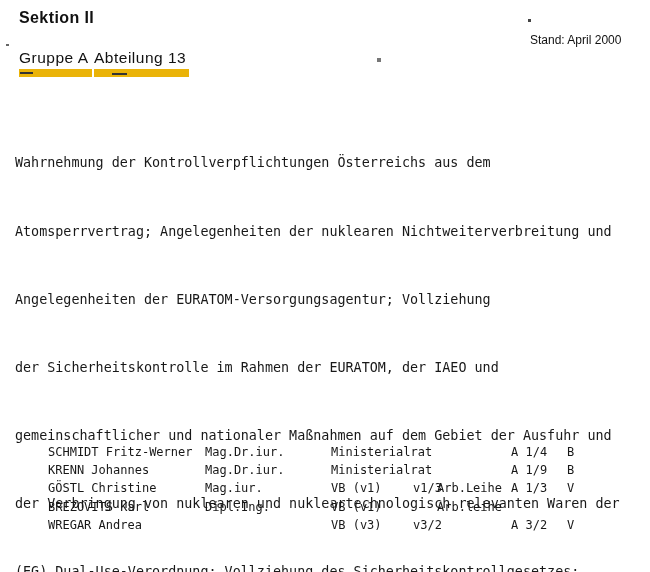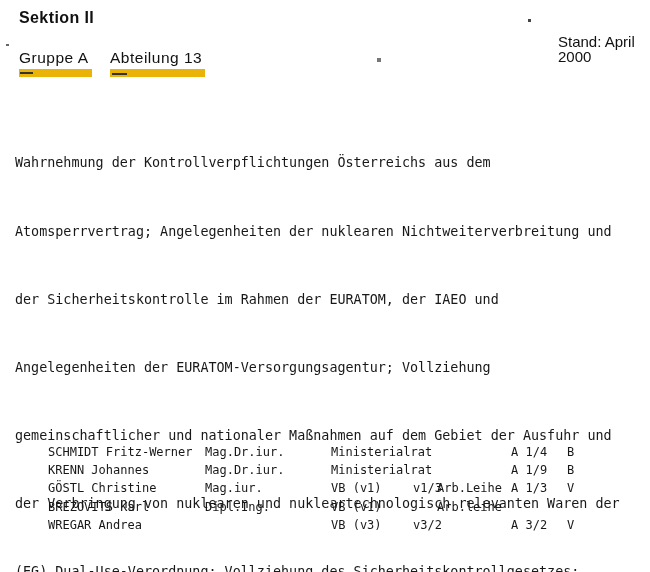--- a/index.html
+++ b/index.html
@@ -21,38 +21,37 @@
     font-weight: bold;
     font-size: 16px;
     line-height: 1;
     letter-spacing: 0.4px;
     color: #111;
   }
   .stand {
     position: absolute;
     left: 530px; top: 34px;
     font-family: "Liberation Sans", sans-serif;
-    font-size: 15px;
+    font-size: 12px;
     line-height: 1;
     color: #111;
-    margin-left: 28px;
   }
   .group-label {
     position: absolute;
     top: 50px;
     font-family: "Liberation Sans", sans-serif;
     font-size: 15.5px;
     letter-spacing: 0.5px;
     line-height: 1;
     color: #111;
     border-bottom: 8px solid #eab308;
     padding: 0 3px 3px 0;
   }
   .gruppe { left: 19px; }
-  .abteilung { left: 110px; }
+  .abteilung { left: 94px; }
 
   
   .description {
     position: absolute;
     left: 15px; top: 107px;
     width: 625px;
     font-family: "DejaVu Sans Mono", monospace;
     font-size: 13.4px;
     line-height: 22.7px;
     letter-spacing: 0px;
@@ -94,22 +93,22 @@
 <div class="page">
 
   <div class="section-title">Sektion II</div>
   <div class="stand">Stand: April 2000</div>
   <div class="group-label gruppe">Gruppe A</div>
   <div class="group-label abteilung">Abteilung 13</div>
 
   <div class="description">
     <div class="para-line">Wahrnehmung der Kontrollverpflichtungen Österreichs aus dem</div>
     <div class="para-line">Atomsperrvertrag; Angelegenheiten der nuklearen Nichtweiterverbreitung und</div>
+    <div class="para-line">Angelegenheiten der EURATOM-Versorgungsagentur; Vollziehung</div>
     <div class="para-line">der Sicherheitskontrolle im Rahmen der EURATOM, der IAEO und</div>
-    <div class="para-line">Angelegenheiten der EURATOM-Versorgungsagentur; Vollziehung</div>
     <div class="para-line">gemeinschaftlicher und nationaler Maßnahmen auf dem Gebiet der Ausfuhr und</div>
     <div class="para-line">der Verbringung von nuklearen und nukleartechnologisch relevanten Waren der</div>
     <div class="para-line">(EG) Dual-Use-Verordnung; Vollziehung des Sicherheitskontrollgesetzes;</div>
     
     
     
     
   </div>
 
   <div class="staff-table">

